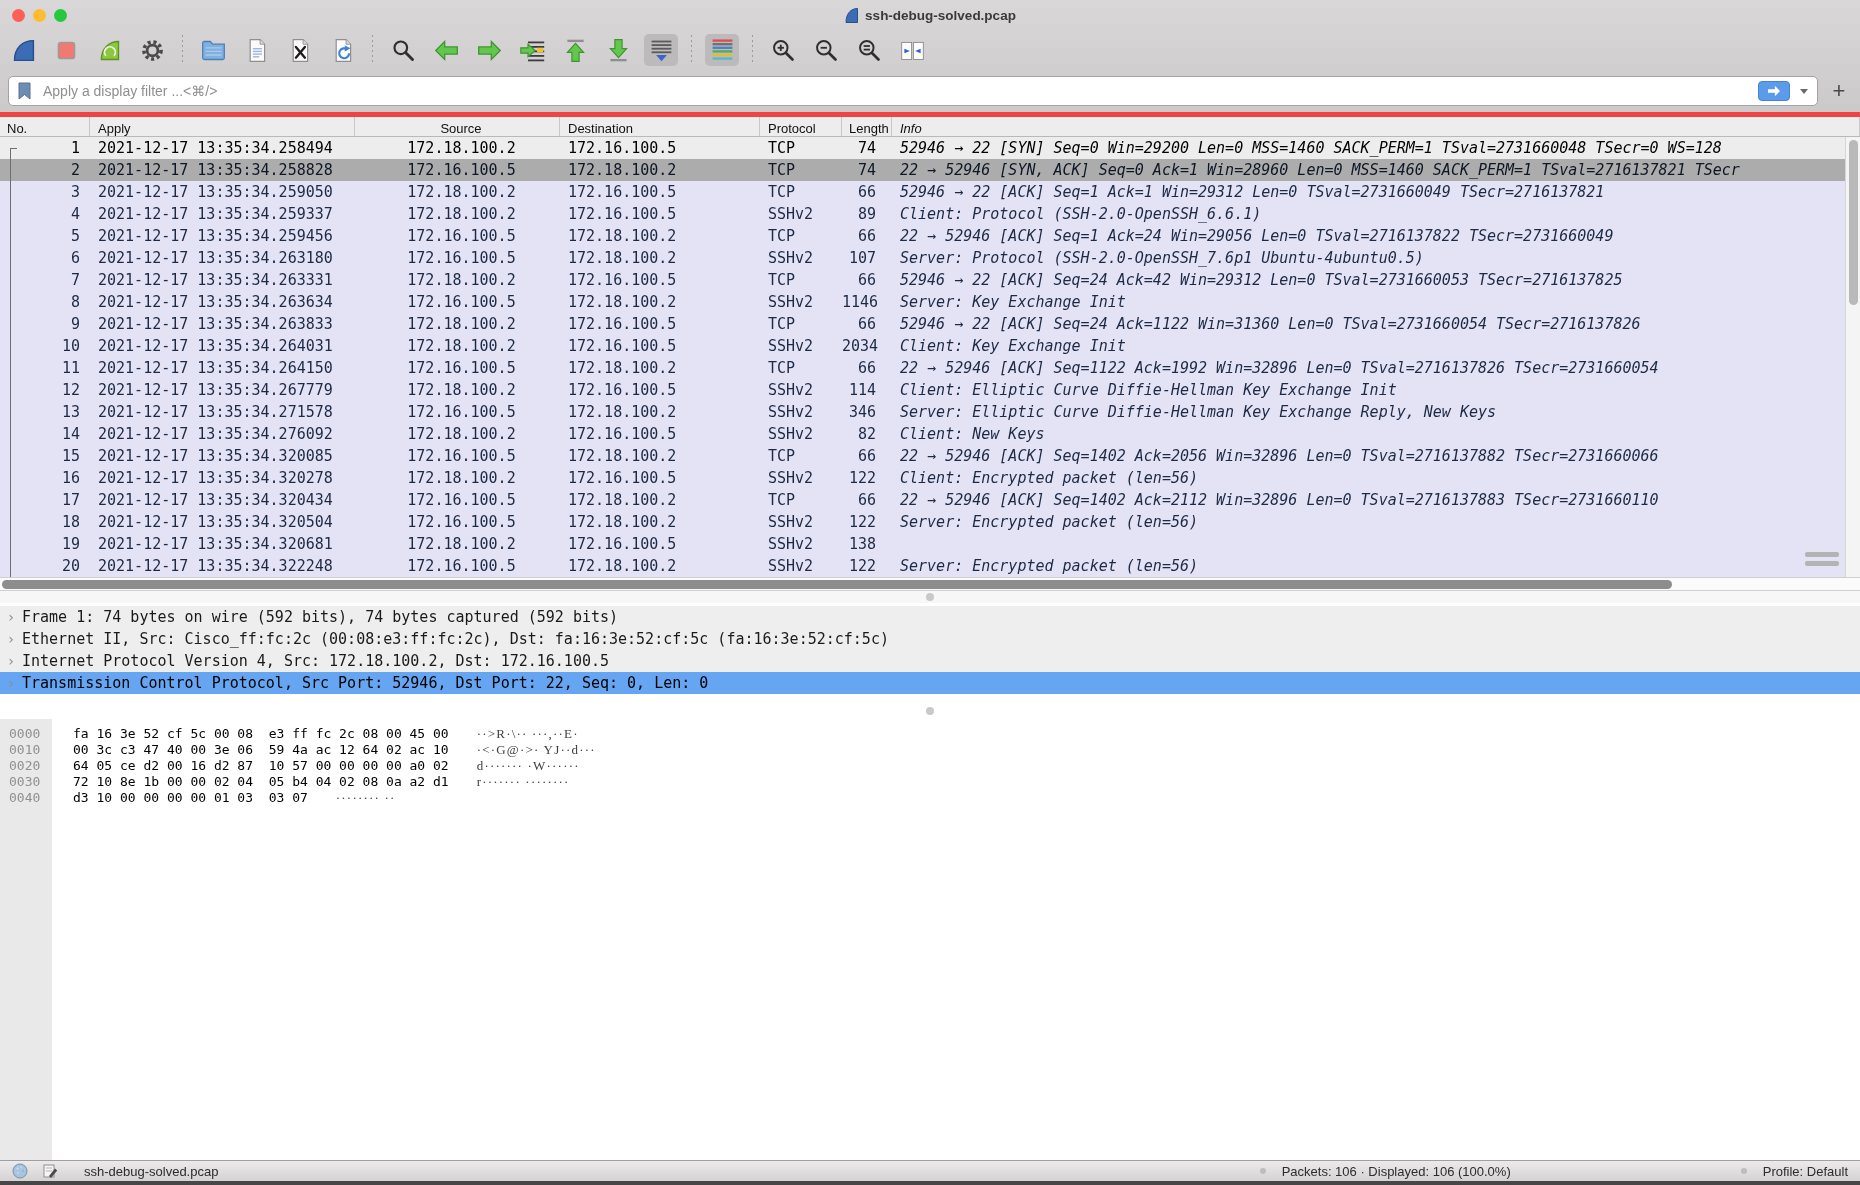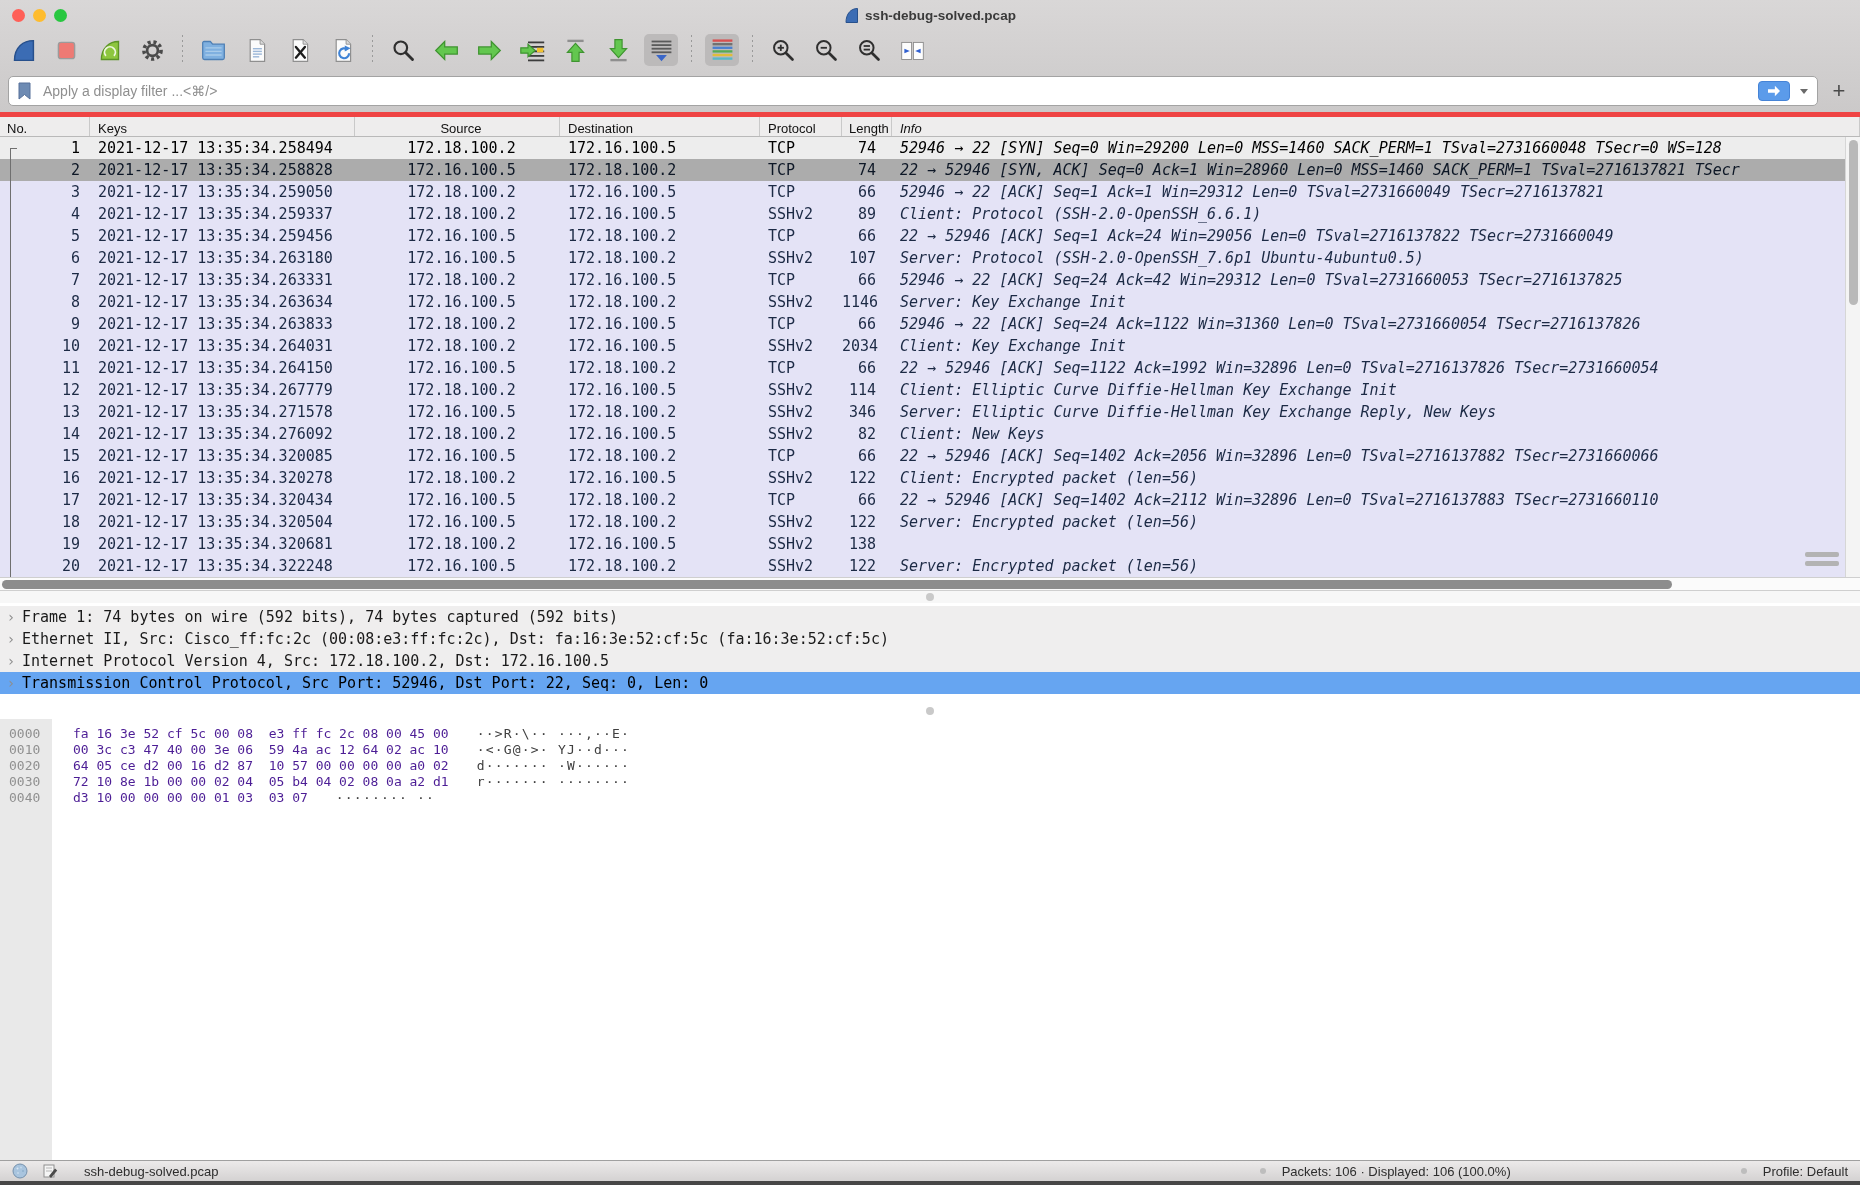--- a/index.html
+++ b/index.html
@@ -70,22 +70,22 @@
   .d-row{ display:flex; height:22px; line-height:22px; background:#efeeee; color:#1a1a1a; white-space:nowrap; overflow:hidden; }
   .d-row.selected{ background:#66a5f1; color:#000; }
   .d-chev{ width:22px; text-align:center; color:#8e8e8e; font-size:14px; }
   
   .bytes{ height:441px; position:relative; background:#fff; overflow:hidden; }
   .gutter{ position:absolute; left:0; top:0; bottom:0; width:52px; background:#e9e9e9; }
   .byte-rows{ position:relative; padding-top:7px; }
   .b-row{ display:flex; height:16px; line-height:16px; font-family:"DejaVu Sans Mono",monospace;
     font-size:13px; white-space:pre; }
   .b-off{ width:52px; padding-left:9px; color:#909090; flex:0 0 auto; }
-  .b-hex{ margin-left:21px; color:#4c1d95; }
-  .b-ascii{ margin-left:28px; color:#404040; letter-spacing:1.2px; }
+  .b-hex{ margin-left:21px; color:#000000; }
+  .b-ascii{ margin-left:28px; color:#404040; letter-spacing:1.2px;font-family:Liberation Serif, serif; }
   
   .statusbar{ height:21px; background:linear-gradient(#eceaea,#d4d2d2); border-top:1px solid #a0a0a0;
     display:flex; align-items:center; padding:0 12px; font-size:13px; color:#2d2d2d; }
   .statusbar svg{ flex:0 0 auto; }
   .sb-file{ margin-left:26px; }
   .sb-right{ margin-left:auto; display:flex; align-items:center; }
   .sb-dot{ width:6px; height:6px; border-radius:50%; background:#bdbdbd; margin-right:16px; }
   .sb-gap{ width:230px; }
   .bottom-edge{ height:4px; background:#474747; }
 </style>
@@ -278,21 +278,21 @@
           </svg>
         </div>
         <div class="caret"></div>
       </div>
       <div class="plus-btn">+</div>
     </div>
   </div>
 
   <div class="pl-header" id="pl-header">
       <div class="ph-cell c0">No.</div>
-      <div class="ph-cell c1">Keys</div>
+      <div class="ph-cell c1">Apply</div>
       <div class="ph-cell c2">Source</div>
       <div class="ph-cell c3">Destination</div>
       <div class="ph-cell c4">Protocol</div>
       <div class="ph-cell c5">Length</div>
       <div class="ph-cell c6">Info</div>
     </div>
 
   <div class="pl-rows" id="pl-rows">
     <div class="conv-h"></div>
     <div class="conv-v"></div>

